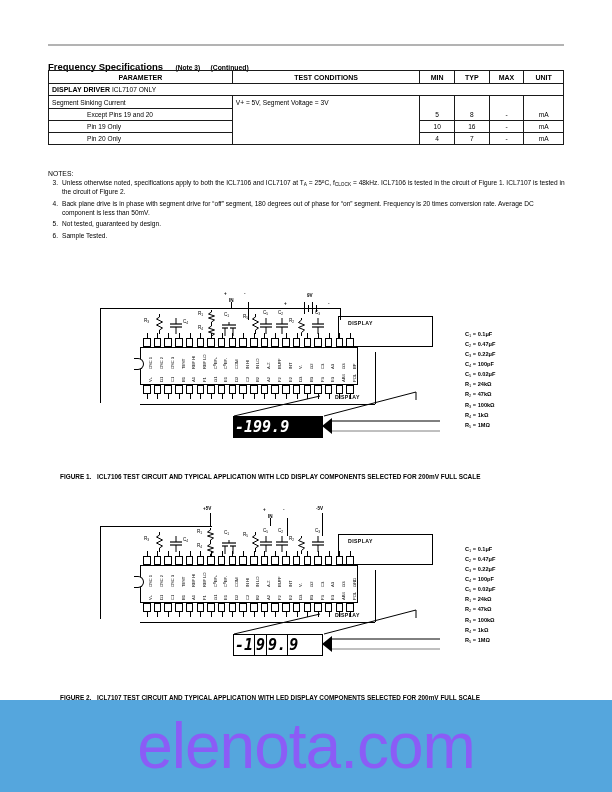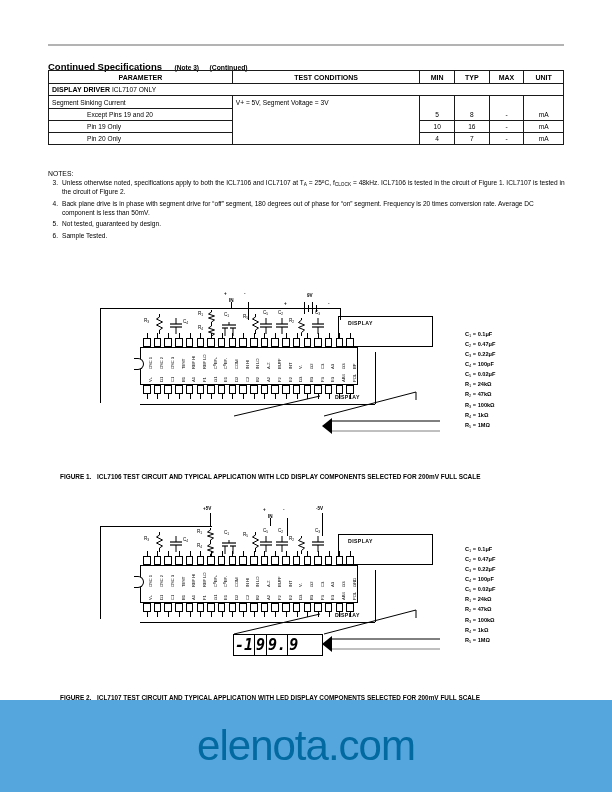--- a/index.html
+++ b/index.html
@@ -168,33 +168,33 @@
     position:absolute; top:758px; left:190px; width:70px; height:1.5px;
     background:#1f6fb5;
   }
   .watermark-band {
     position:absolute; left:0; top:700px; width:612px; height:92px;
     background:#55a6dd;
   }
   .watermark-text {
     position:absolute; left:0; top:700px; width:612px; height:92px;
     display:flex; align-items:center; justify-content:center;
-    color:#0369a1; font-size:42px; letter-spacing:-1px;
+    color:#8b5cf6; font-size:64px; letter-spacing:-1px;
     font-family:"Liberation Sans", sans-serif;
   }
 </style>
 </head>
 <body>
 
 <div class="page">
 
   <div class="header-rule"></div>
 
   <div class="spec-head">
-    <span class="h">Continued Specifications</span>
+    <span class="h">Frequency Specifications</span>
     <span class="n">(Note 3)</span>
     <span class="c">(Continued)</span>
   </div>
 
   <table class="spec">
     <thead>
       <tr>
         <th class="c-param">PARAMETER</th>
         <th class="c-cond">TEST CONDITIONS</th>
         <th class="c-num">MIN</th>
@@ -583,20 +583,23 @@
         </div>
         <span class="pinlbl" style="left: 251.75px; top: 90px;">POL</span>
         <div class="wire v" style="left: 250.05px; top: 102px; height: 5px;"></div>
       </div>
 
     <div class="wire h" style="left:40px;  top:112px; width:235px;"></div>
     <div class="wire v" style="left:275px; top:60px;  height:52px;"></div>
     <div class="cbox" style="left:225px; top:100px; width:100px; height:14px; border:none; background:none;"></div>
     <div class="dlabel" style="left:235px; top:102px;">DISPLAY</div>
 
+    <div class="lcd" style="left:133px; top:124px; width:90px; height:22px;">
+      <span class="dg">-199.9</span>
+    </div>
 
     <svg style="position:absolute; left:120px; top:100px; width:220px; height:26px; overflow:visible;">
       <line x1="14" y1="24" x2="100" y2="4" stroke="#000" stroke-width="1"></line>
       <line x1="104" y1="24" x2="196" y2="0" stroke="#000" stroke-width="1"></line>
       <line x1="196" y1="0" x2="196" y2="8" stroke="#000" stroke-width="1"></line>
     </svg>
 
     <svg style="position:absolute; left:222px; top:126px; width:120px; height:20px; overflow:visible;">
       <line x1="8" y1="3" x2="118" y2="3" stroke="#000" stroke-width="1"></line>
       <line x1="8" y1="13" x2="118" y2="13" stroke="#808080" stroke-width="1"></line>

